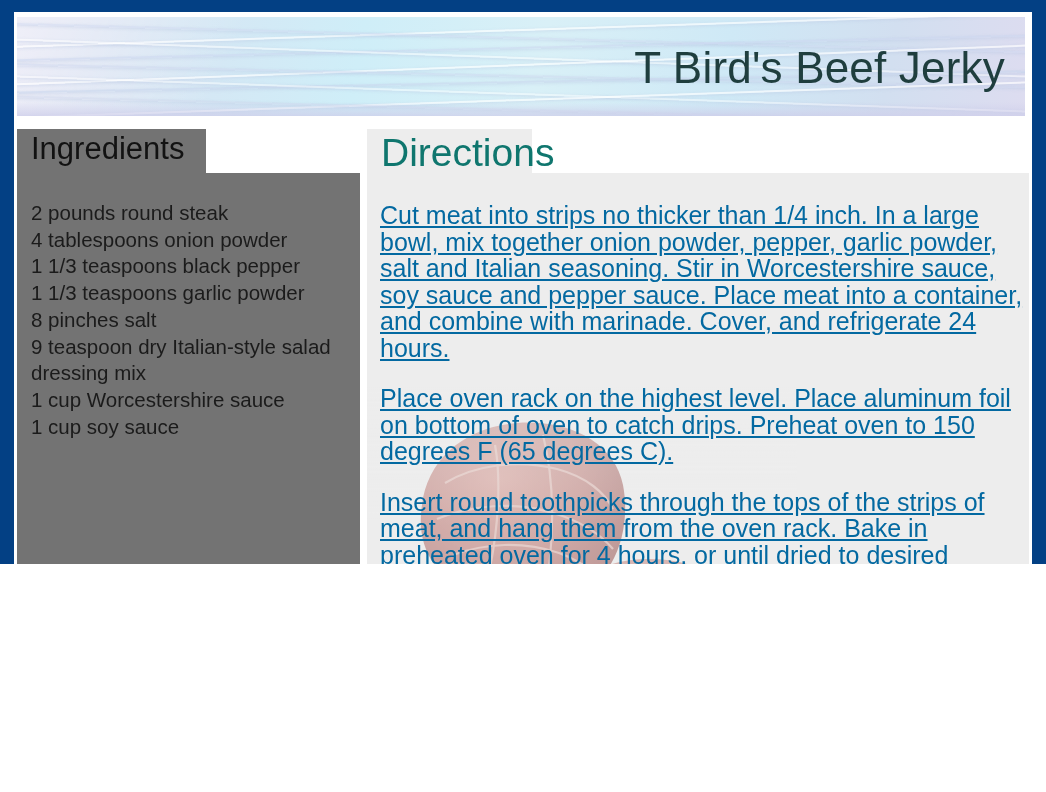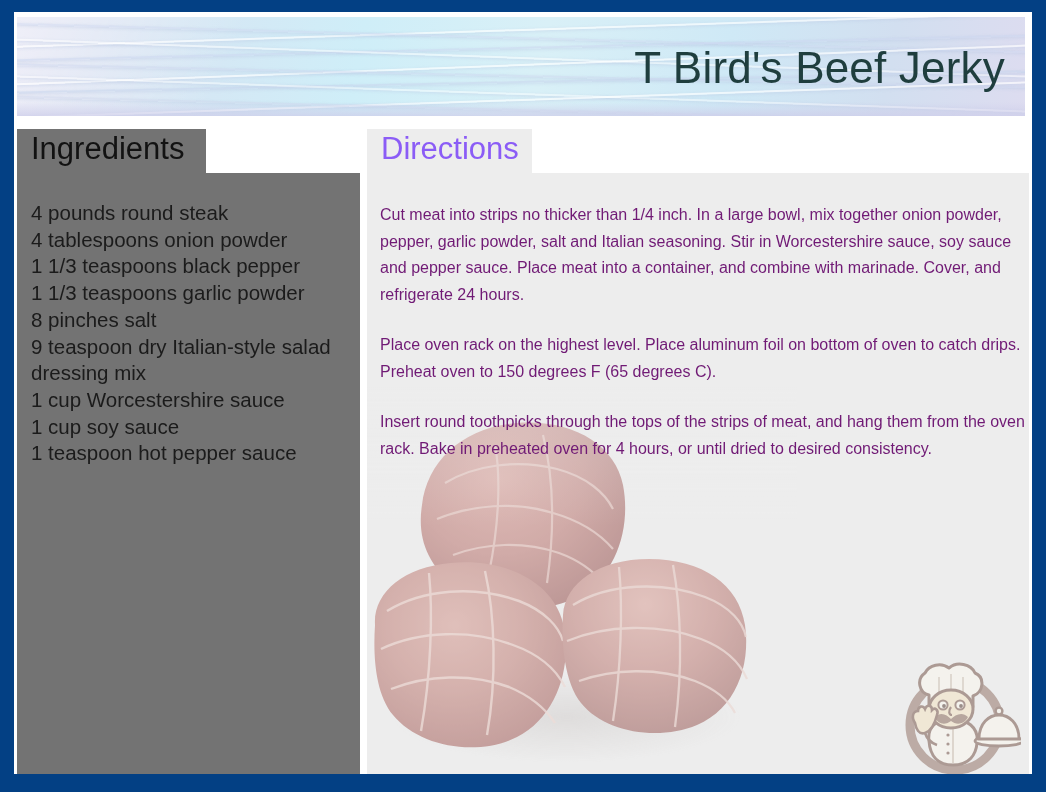--- a/index.html
+++ b/index.html
@@ -8,21 +8,21 @@
     padding: 0;
     background: #ffffff;
   }
   body {
     font-family: "Liberation Sans", sans-serif;
   }
 
   #card {
     position: relative;
     width: 1046px;
-    height: 792px;
+    height: 564px;
     box-sizing: border-box;
     background: #034084;
     overflow: hidden;
   }
 
   
   #page {
     position: absolute;
     left: 14px;
     top: 12px;
@@ -138,34 +138,35 @@
     left: 165px;
     top: 0;
     width: 497px;
     height: 44px;
     background: #ffffff;
   }
   #directions-heading {
     position: absolute;
     left: 14px;
     top: 2px;
-    font-size: 31px;
-    color: #8b5cf6;
+    font-size: 39px;
+    color: #0f766e;
     white-space: nowrap;
     z-index: 4;
   }
   #directions-body {
     position: absolute;
     left: 13px;
     top: 73px;
     width: 645px;
-    font-size: 16px;
+    font-size: 25px;
     line-height: 26.5px;
-    color: #701a75;
+    color: #0369a1;
     z-index: 3;
+    text-decoration: underline;
   }
   #directions-body p {
     margin: 0 0 24px 0;
   }
 
   
   #beef-photo {
     position: absolute;
     left: 0px;
     top: 258px;
@@ -206,29 +207,28 @@
       <div class="wave d5"></div>
       <div class="wave u5"></div>
       <div id="banner-bottom-tint"></div>
       <div id="recipe-title">T Bird's Beef Jerky</div>
     </div>
 
     <div id="ingredients-panel">
       <div id="ingredients-tab-notch"></div>
       <div id="ingredients-heading">Ingredients</div>
       <div id="ingredients-list">
-        <div class="ing-item">4 pounds round steak</div>
+        <div class="ing-item">2 pounds round steak</div>
         <div class="ing-item">4 tablespoons onion powder</div>
         <div class="ing-item">1 1/3 teaspoons black pepper</div>
         <div class="ing-item">1 1/3 teaspoons garlic powder</div>
         <div class="ing-item">8 pinches salt</div>
         <div class="ing-item">9 teaspoon dry Italian-style salad dressing mix</div>
         <div class="ing-item">1 cup Worcestershire sauce</div>
         <div class="ing-item">1 cup soy sauce</div>
-        <div class="ing-item">1 teaspoon hot pepper sauce</div>
       </div>
     </div>
 
     <div id="directions-panel">
       <div id="directions-tab-notch"></div>
 
       <svg id="beef-photo" viewBox="0 0 430 400">
         <defs>
           <radialGradient id="beefA" cx="42%" cy="34%" r="74%">
             <stop offset="0%" stop-color="#d8a49c"></stop>

